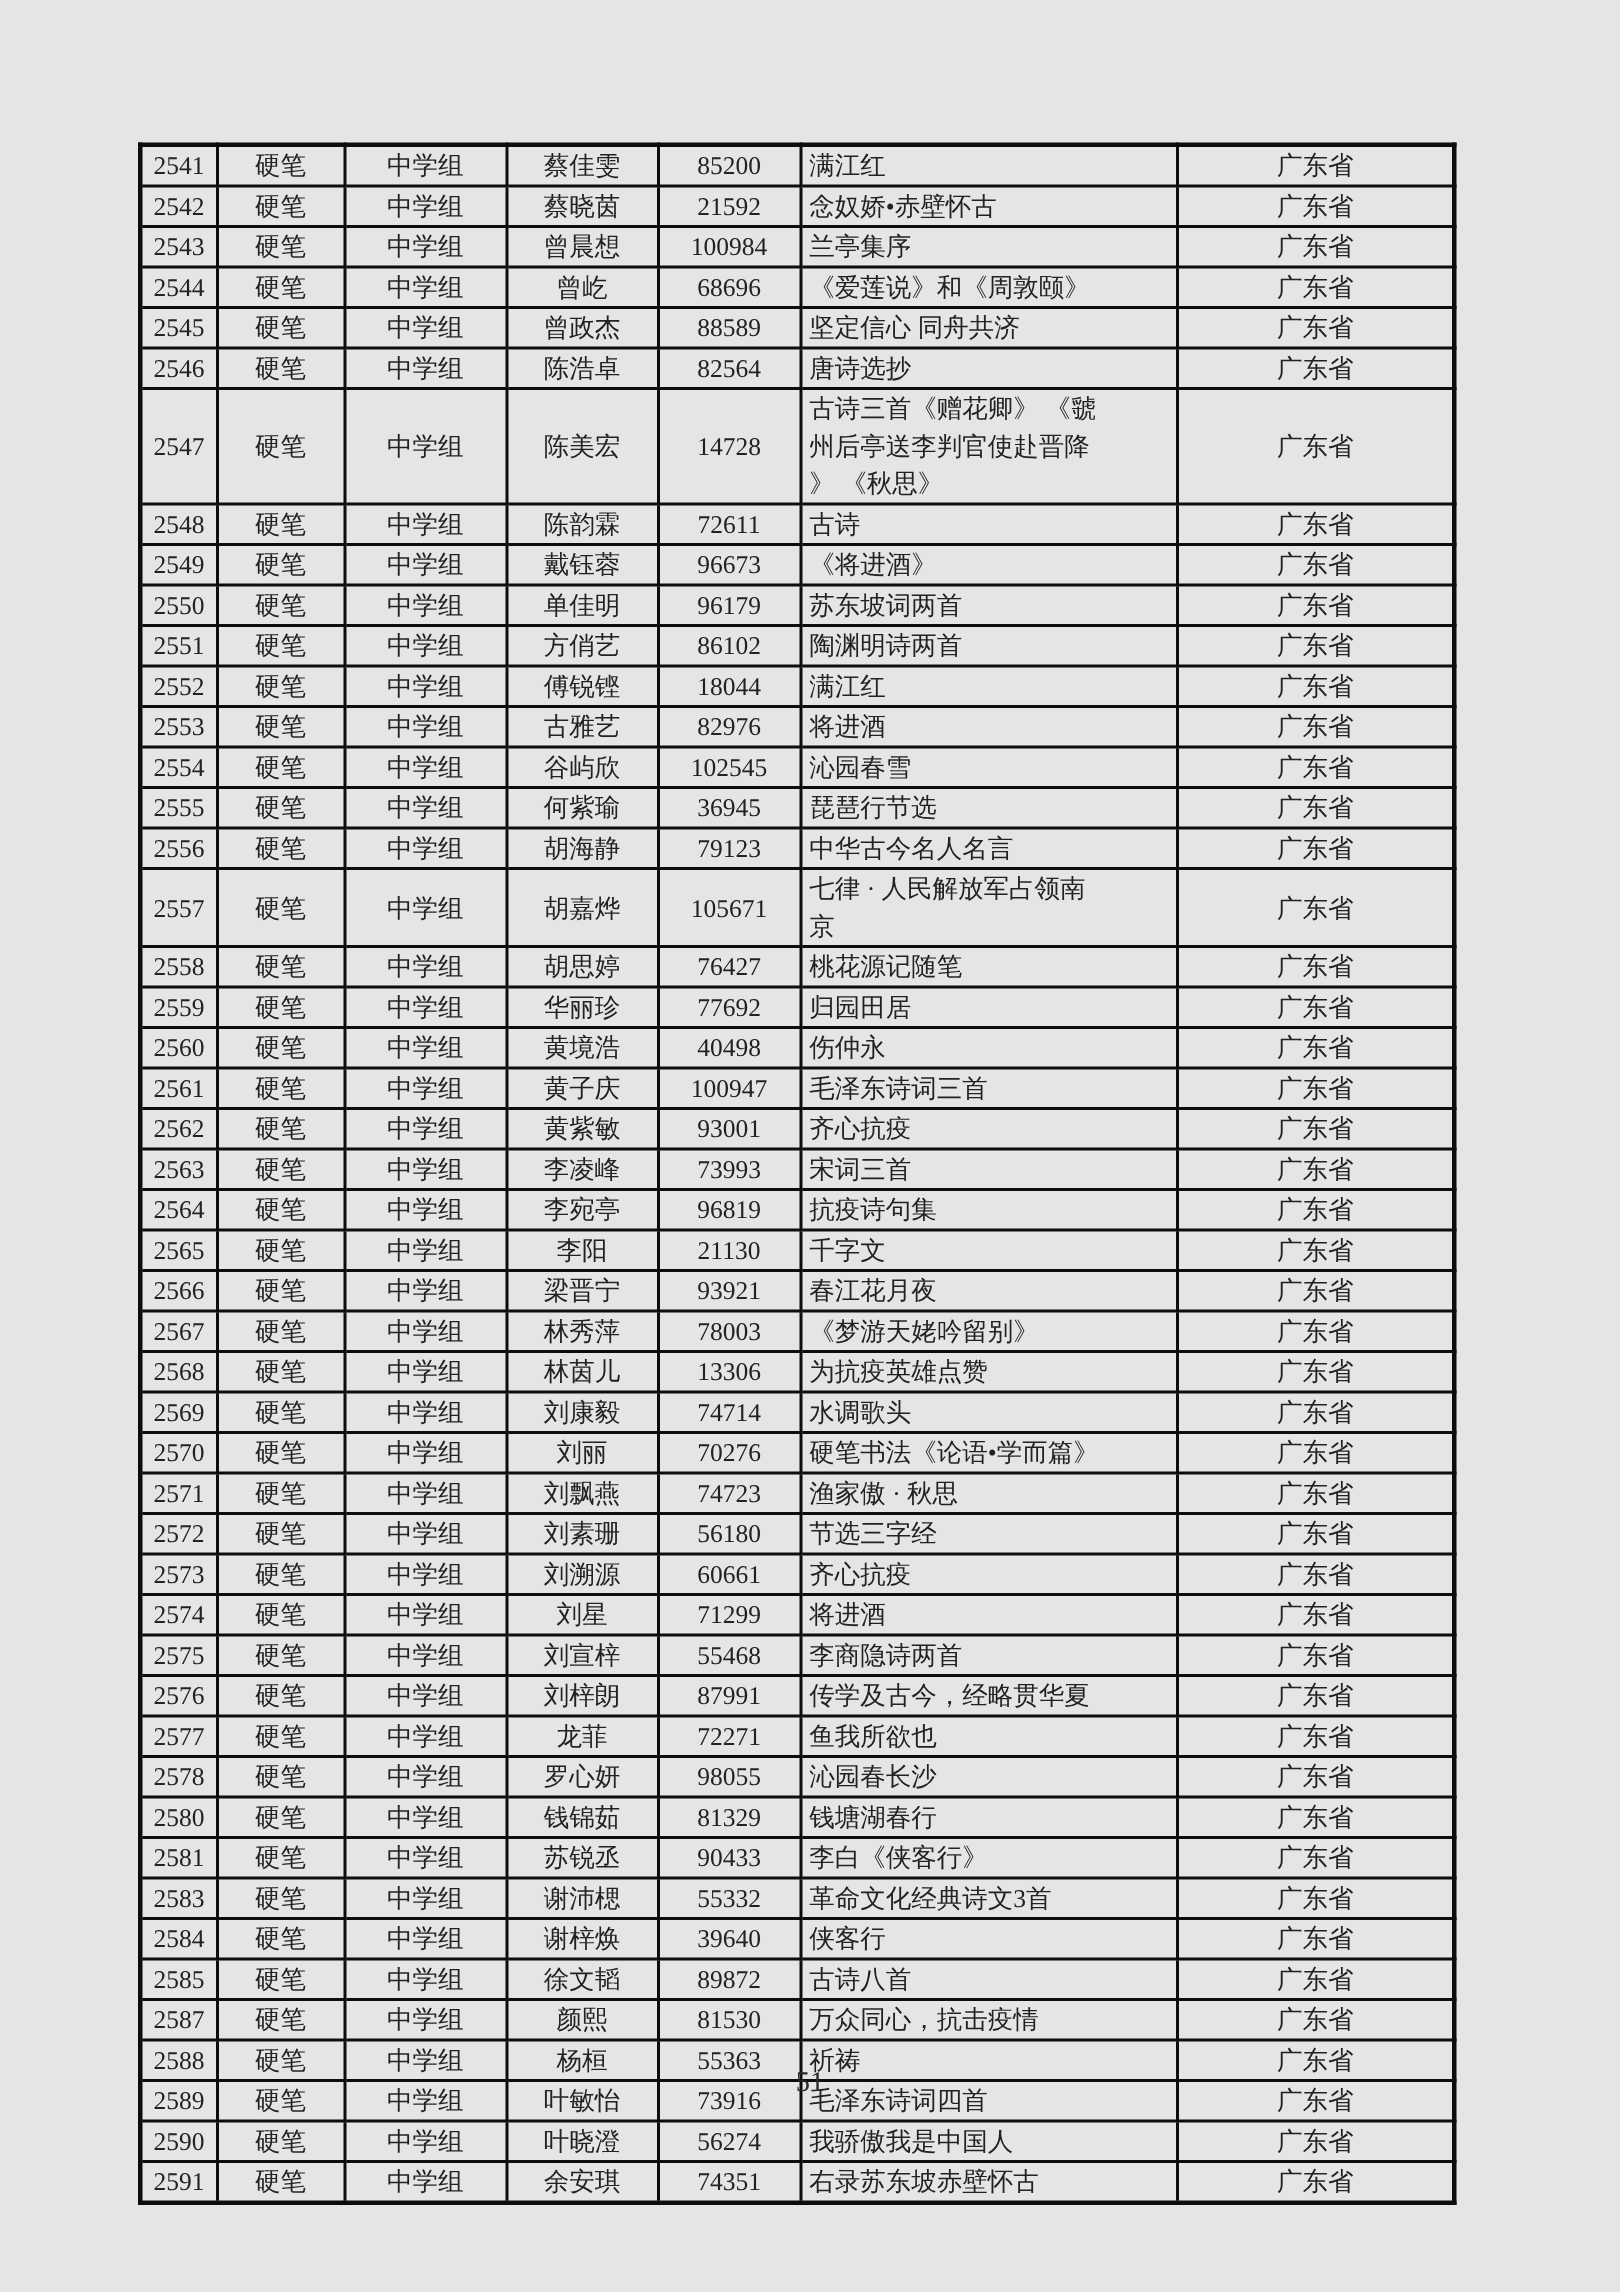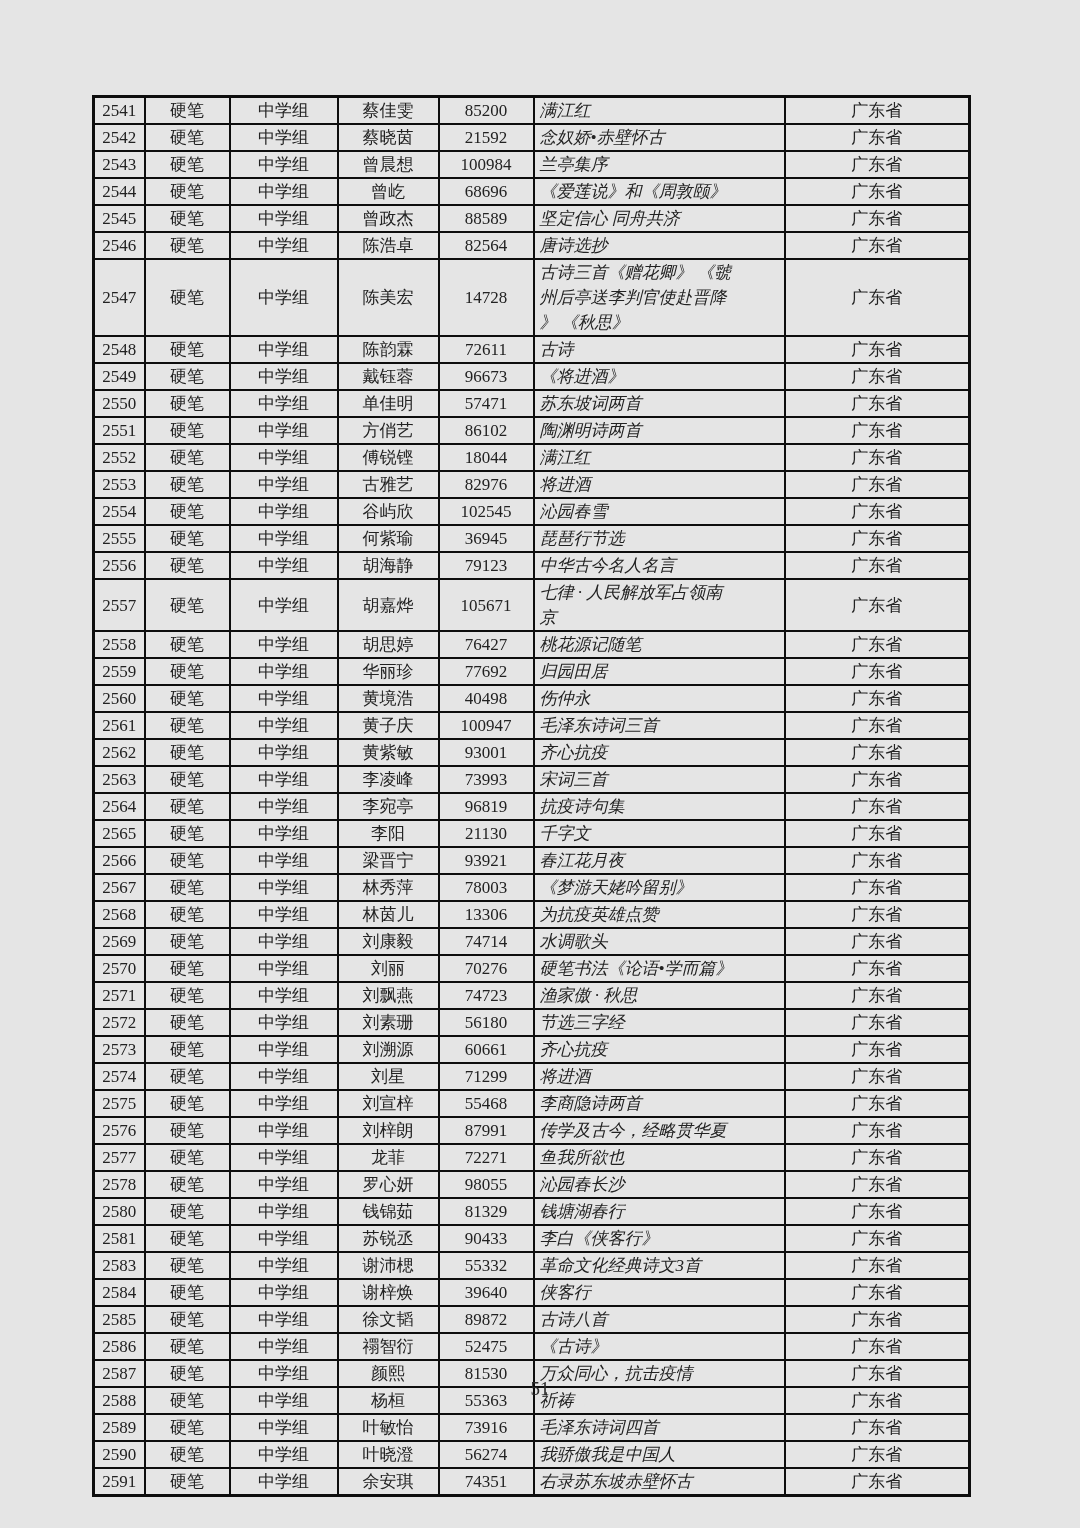--- a/index.html
+++ b/index.html
@@ -35,21 +35,20 @@
     overflow: hidden;
     color: #222222;
   }
   table.reg-table tr {
     height: 23px;
   }
   table.reg-table td.cell-title {
     text-align: left;
     padding-left: 5px;
     white-space: pre-wrap;
-    font-style: italic;
   }
   .page-number {
     position: absolute;
     top: 1378px;
     left: 0;
     width: 100%;
     text-align: center;
     font-size: 19px;
     color: #2a2a2a;
   }
@@ -151,21 +150,21 @@
     <td class="cell-name">戴钰蓉</td>
     <td class="cell-number">96673</td>
     <td class="cell-title">《将进酒》</td>
     <td class="cell-province">广东省</td>
   </tr>
         <tr>
     <td class="cell-id">2550</td>
     <td class="cell-category">硬笔</td>
     <td class="cell-group">中学组</td>
     <td class="cell-name">单佳明</td>
-    <td class="cell-number">57471</td>
+    <td class="cell-number">96179</td>
     <td class="cell-title">苏东坡词两首</td>
     <td class="cell-province">广东省</td>
   </tr>
         <tr>
     <td class="cell-id">2551</td>
     <td class="cell-category">硬笔</td>
     <td class="cell-group">中学组</td>
     <td class="cell-name">方俏艺</td>
     <td class="cell-number">86102</td>
     <td class="cell-title">陶渊明诗两首</td>
@@ -451,29 +450,20 @@
     <td class="cell-title">侠客行</td>
     <td class="cell-province">广东省</td>
   </tr>
         <tr>
     <td class="cell-id">2585</td>
     <td class="cell-category">硬笔</td>
     <td class="cell-group">中学组</td>
     <td class="cell-name">徐文韬</td>
     <td class="cell-number">89872</td>
     <td class="cell-title">古诗八首</td>
-    <td class="cell-province">广东省</td>
-  </tr>
-        <tr>
-    <td class="cell-id">2586</td>
-    <td class="cell-category">硬笔</td>
-    <td class="cell-group">中学组</td>
-    <td class="cell-name">禤智衍</td>
-    <td class="cell-number">52475</td>
-    <td class="cell-title">《古诗》</td>
     <td class="cell-province">广东省</td>
   </tr>
         <tr>
     <td class="cell-id">2587</td>
     <td class="cell-category">硬笔</td>
     <td class="cell-group">中学组</td>
     <td class="cell-name">颜熙</td>
     <td class="cell-number">81530</td>
     <td class="cell-title">万众同心，抗击疫情</td>
     <td class="cell-province">广东省</td>

